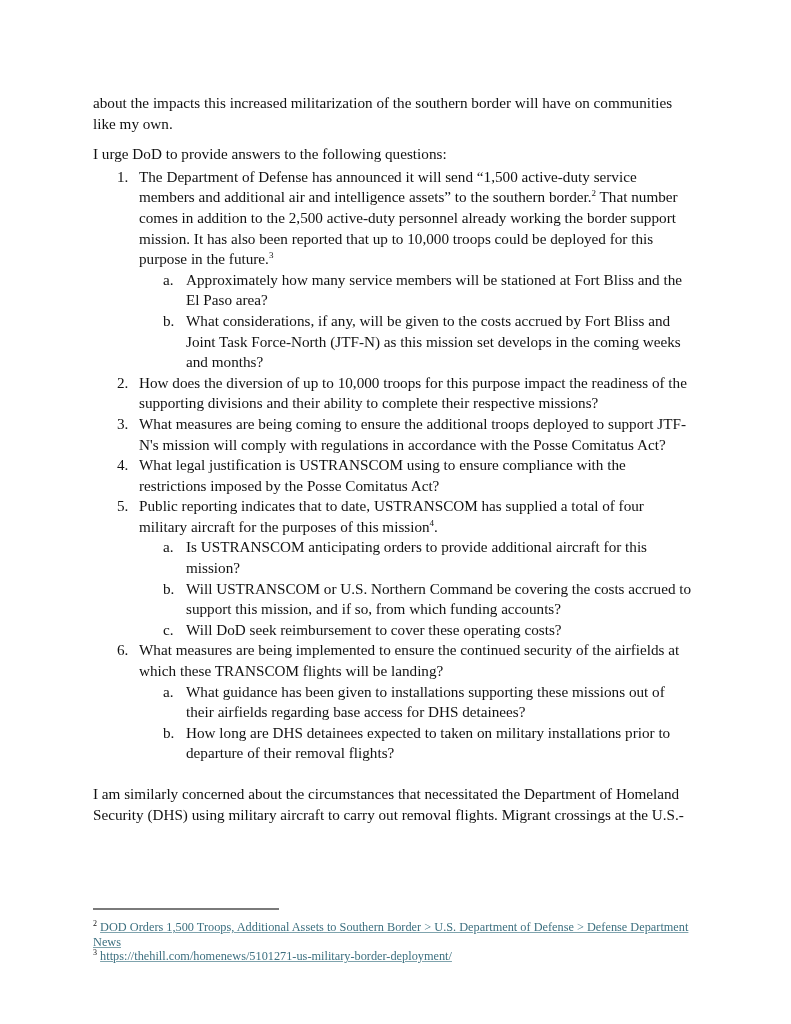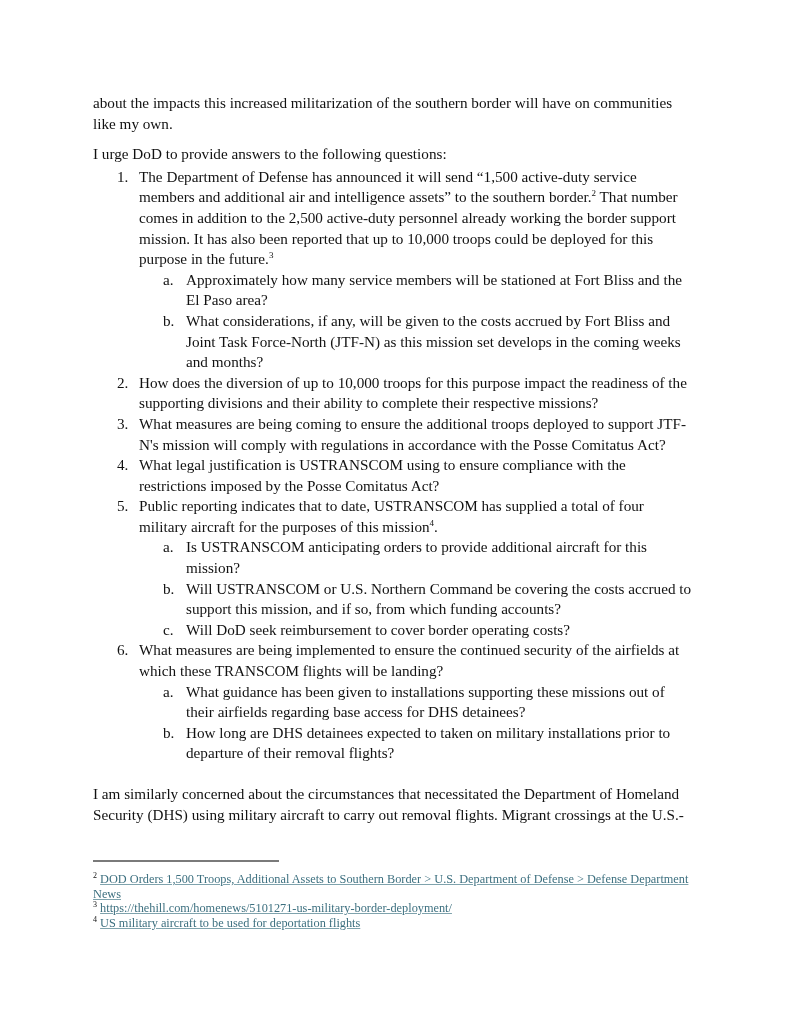--- a/index.html
+++ b/index.html
@@ -60,21 +60,21 @@
     }
     sup {
       font-size: 9px;
       line-height: 0;
       vertical-align: 6px;
     }
 
     .footnotes {
       position: absolute;
       left: 93px;
-      top: 860px;
+      top: 908px;
       width: 600px;
       font-size: 12.3px;
       line-height: 14.6px;
     }
     .fn-rule {
       width: 186px;
       height: 2px;
       background: #7a7a7a;
       margin-bottom: 10px;
     }
@@ -138,21 +138,21 @@
         <li>
           <span class="letter">a.</span>
           <span>Is USTRANSCOM anticipating orders to provide additional aircraft for this mission?</span>
         </li>
         <li>
           <span class="letter">b.</span>
           <span>Will USTRANSCOM or U.S. Northern Command be covering the costs accrued to support this mission, and if so, from which funding accounts?</span>
         </li>
         <li>
           <span class="letter">c.</span>
-          <span>Will DoD seek reimbursement to cover border operating costs?</span>
+          <span>Will DoD seek reimbursement to cover these operating costs?</span>
         </li>
       </ol>
     </li>
 
     <li>
       <span class="num">6.</span>
       <span>What measures are being implemented to ensure the continued security of the airfields at which these TRANSCOM flights will be landing?</span>
       <ol class="sub">
         <li>
           <span class="letter">a.</span>
@@ -172,17 +172,13 @@
 <div class="footnotes">
   <div class="fn-rule"></div>
   <p class="fn">
     <sup>2</sup>
     <a>DOD Orders 1,500 Troops, Additional Assets to Southern Border &gt; U.S. Department of Defense &gt; Defense Department News</a>
   </p>
   <p class="fn">
     <sup>3</sup>
     <a>https://thehill.com/homenews/5101271-us-military-border-deployment/</a>
   </p>
-  <p class="fn">
-    <sup>4</sup>
-    <a>US military aircraft to be used for deportation flights</a>
-  </p>
 </div>
 
 </body></html>

